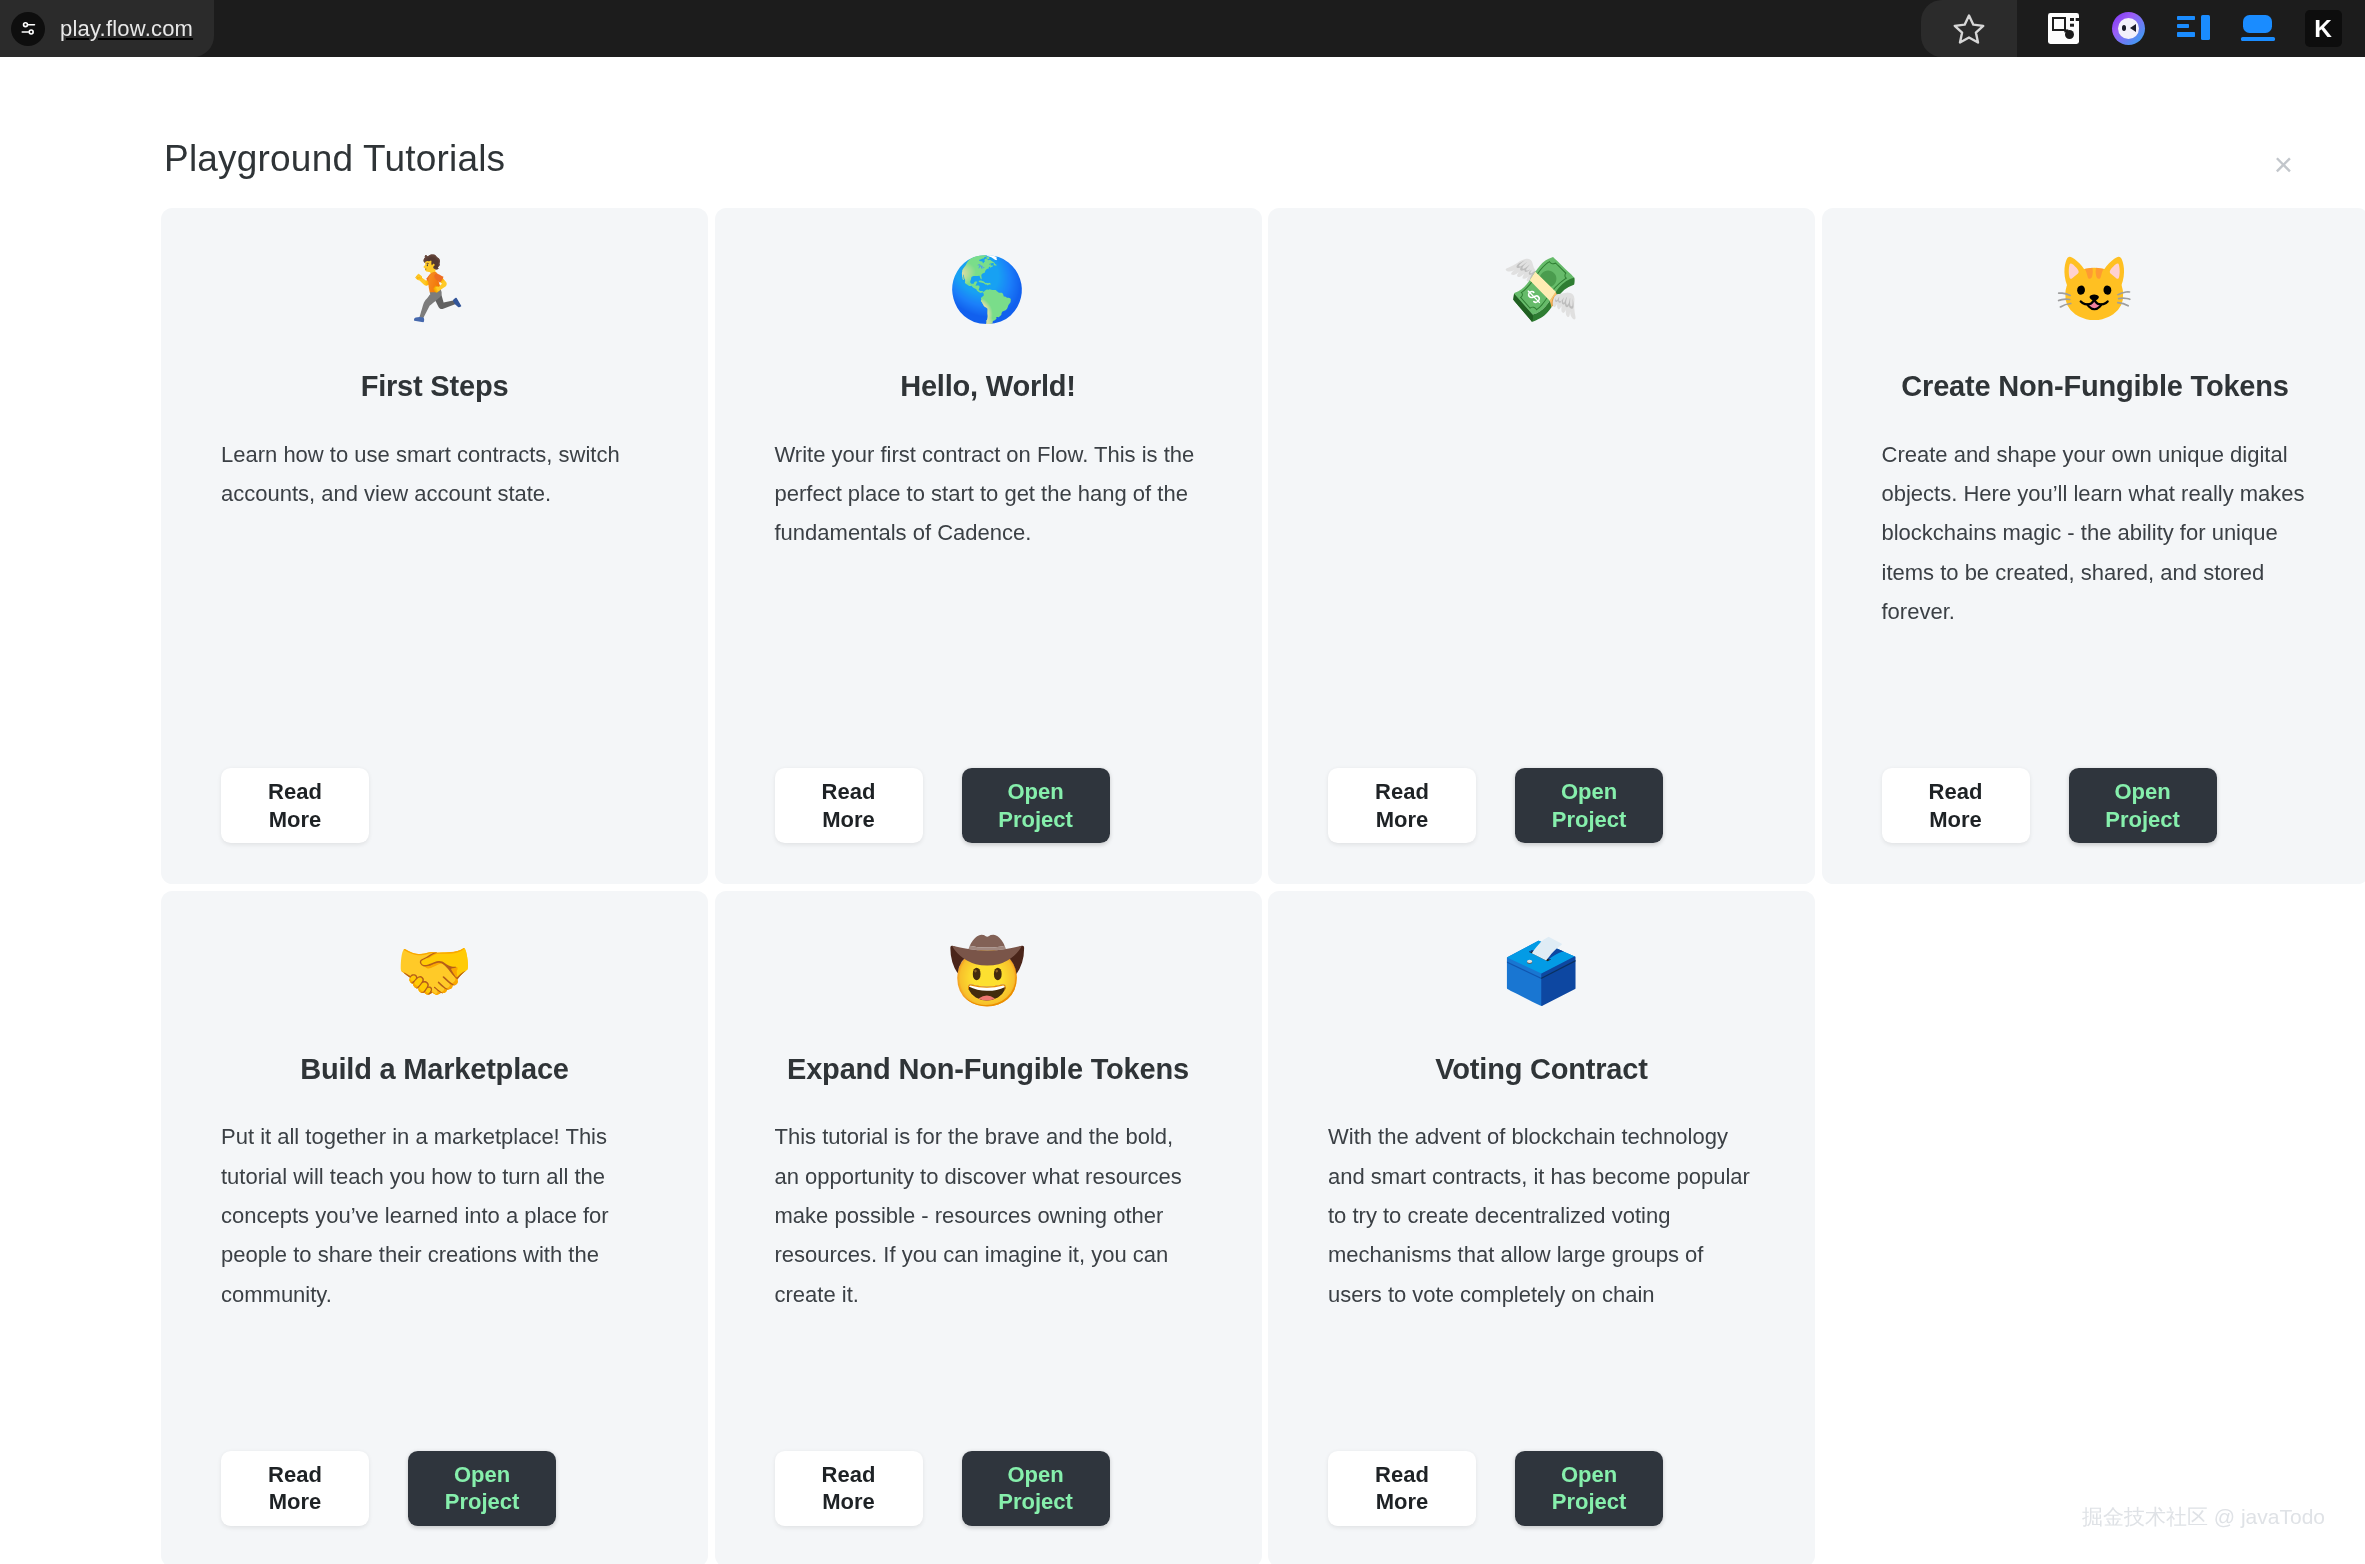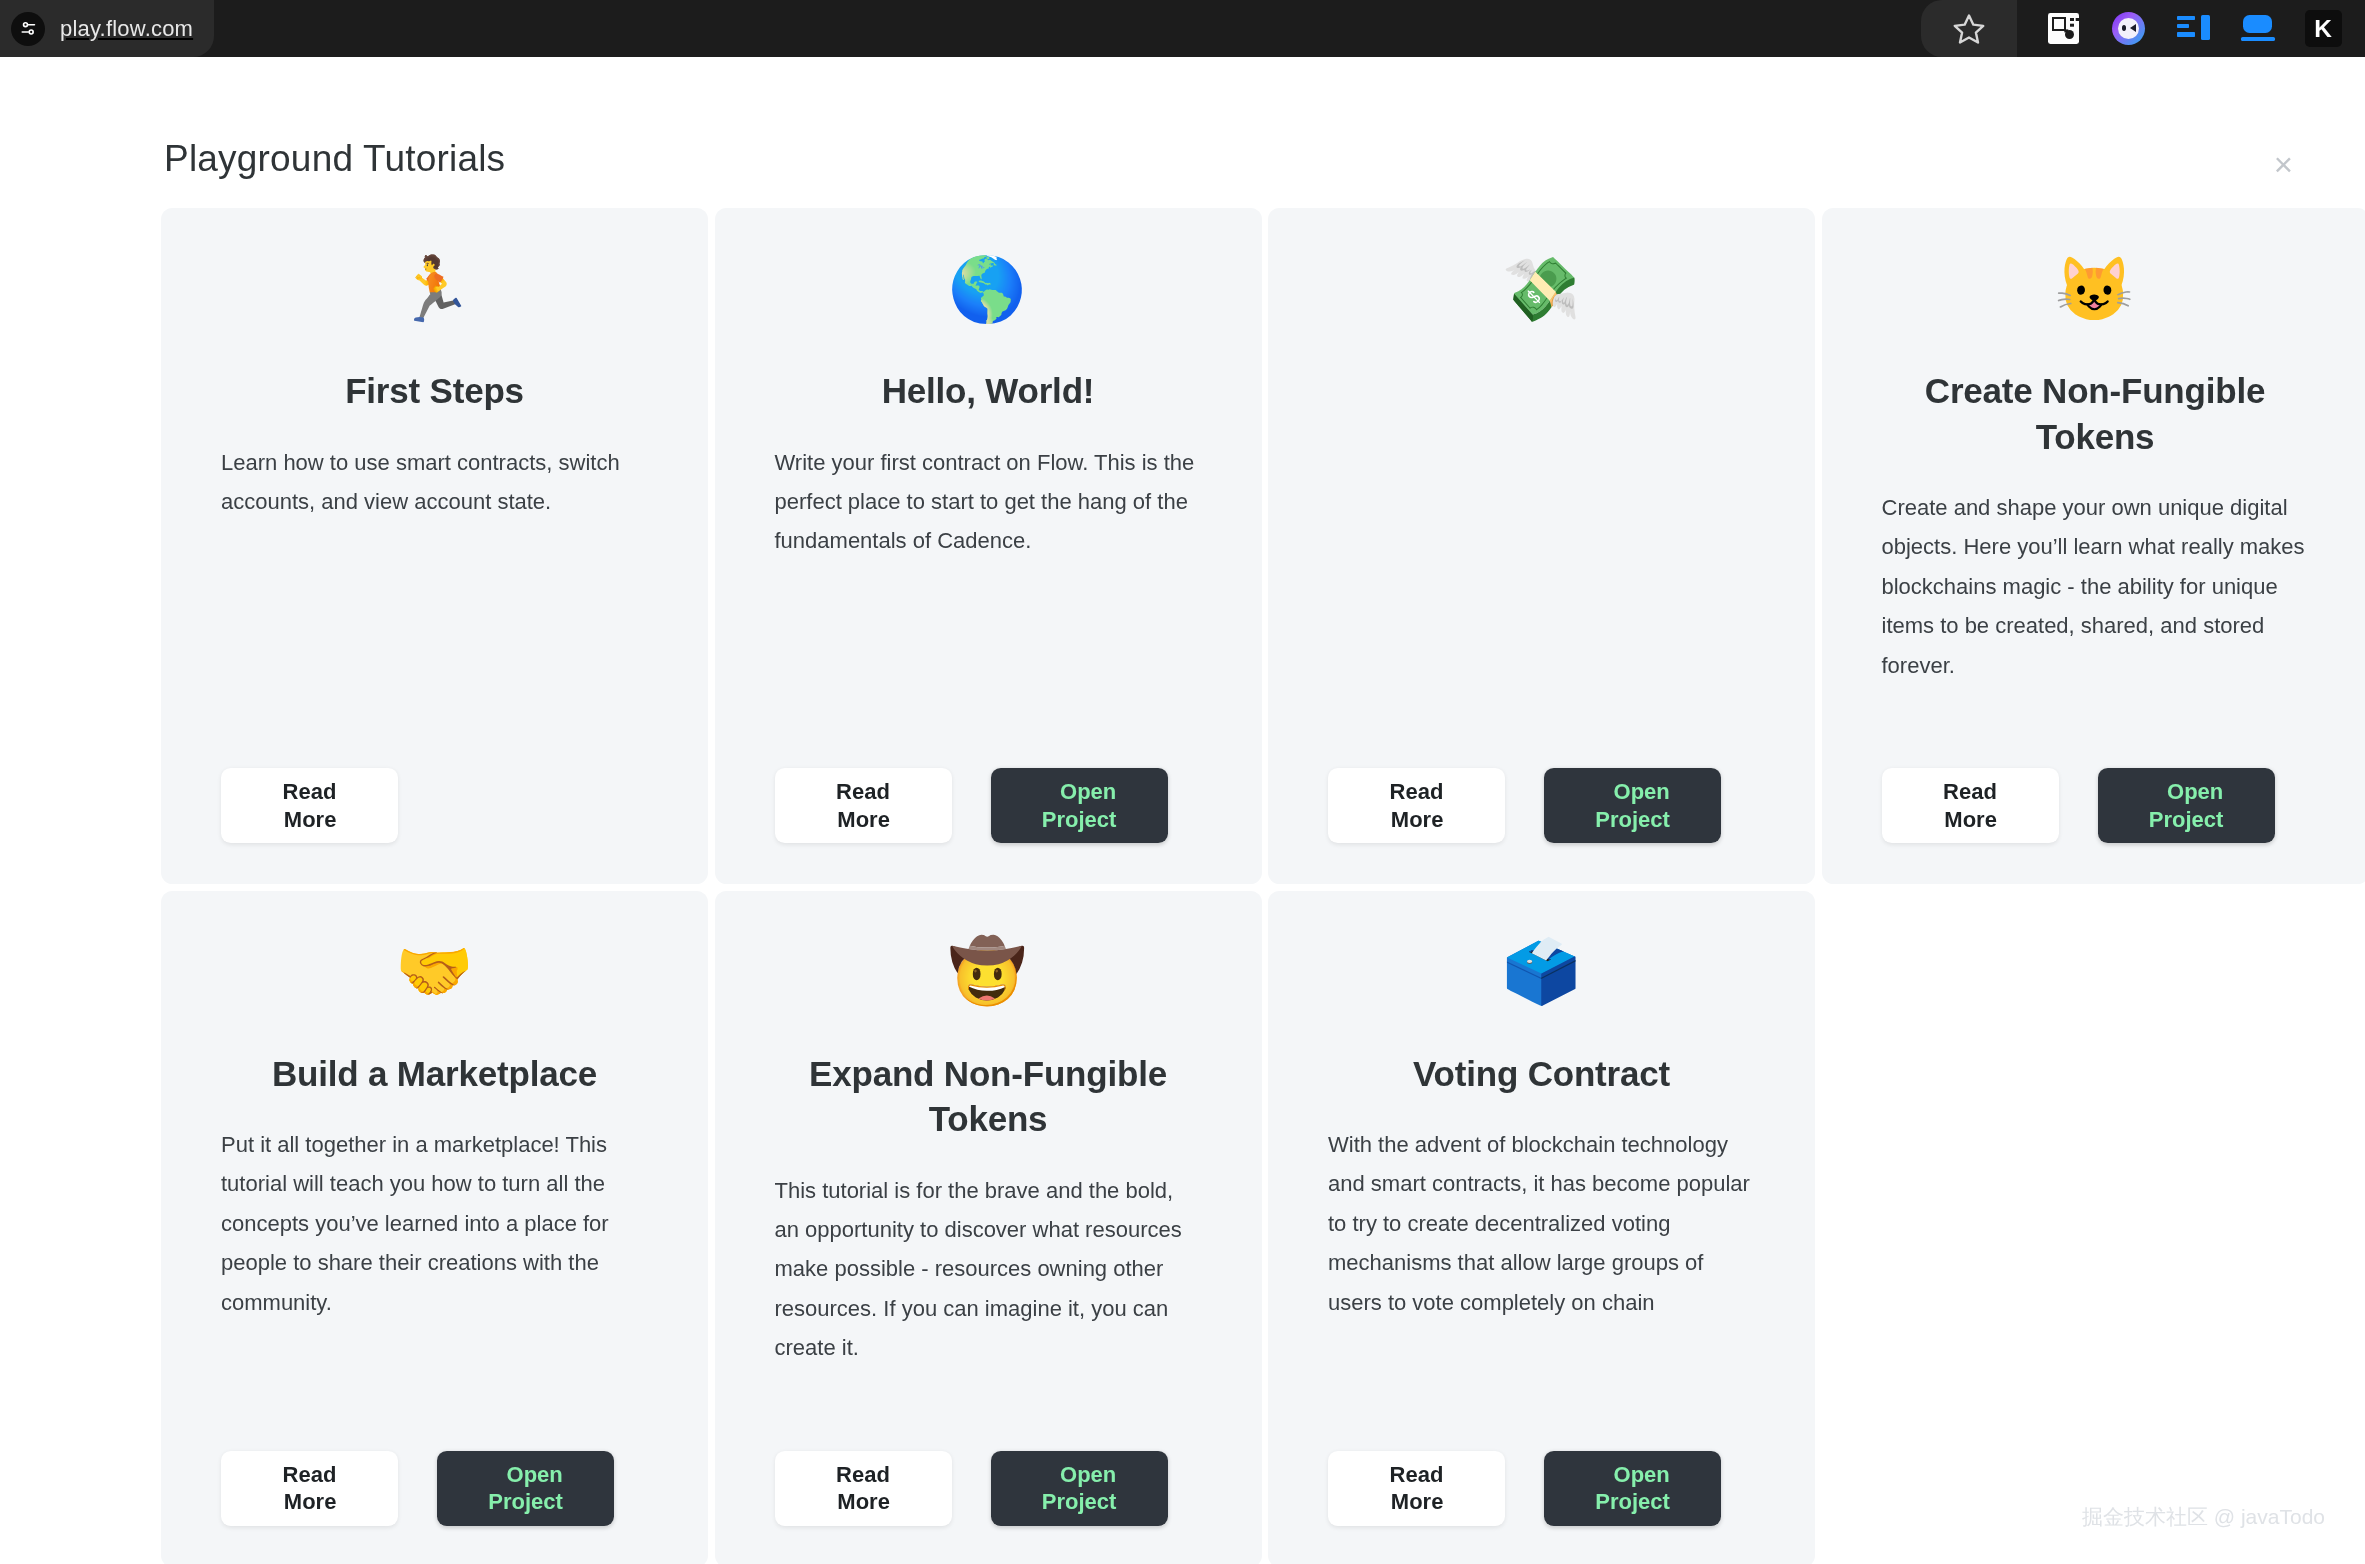--- a/index.html
+++ b/index.html
@@ -153,39 +153,39 @@
     min-height: 676px;
   }
   .card-emoji {
     font-size: 63px; line-height: 1;
     text-align: center;
     margin-bottom: 44px;
     height: 70px;
     display:flex; align-items:center; justify-content:center;
   }
   .card-title {
-    font-size: 35px; font-weight: 700; color: #2f3437;
+    font-size: 29px; font-weight: 700; color: #2f3437;
     text-align: center; line-height: 1.3;
     margin-bottom: 29px;
     letter-spacing: -0.2px;
   }
   .card-desc {
     font-size: 22px; color: #3b4045; line-height: 1.79;
     margin-bottom: 24.4px;
   }
   .card-actions {
     margin-top: auto;
     display: flex; gap: 39px;
   }
   .btn {
-    width: 177px; height: 75px;
+    width: 148px; height: 75px;
     border-radius: 9.8px;
     display: flex; align-items: center; justify-content: center;
     font-size: 22px; font-weight: 700; line-height: 1.25;
-    text-align: right; cursor: pointer;
+    text-align: center; cursor: pointer;
     white-space: pre-line;
     border: none;
     font-family: "Liberation Sans", sans-serif;
   }
   .btn-secondary {
     background: #ffffff; color: #1e2225;
     box-shadow: 0 1.6px 4.1px rgba(0,0,0,.08);
   }
   .btn-primary {
     background: #2f353d; color: #86efac;

